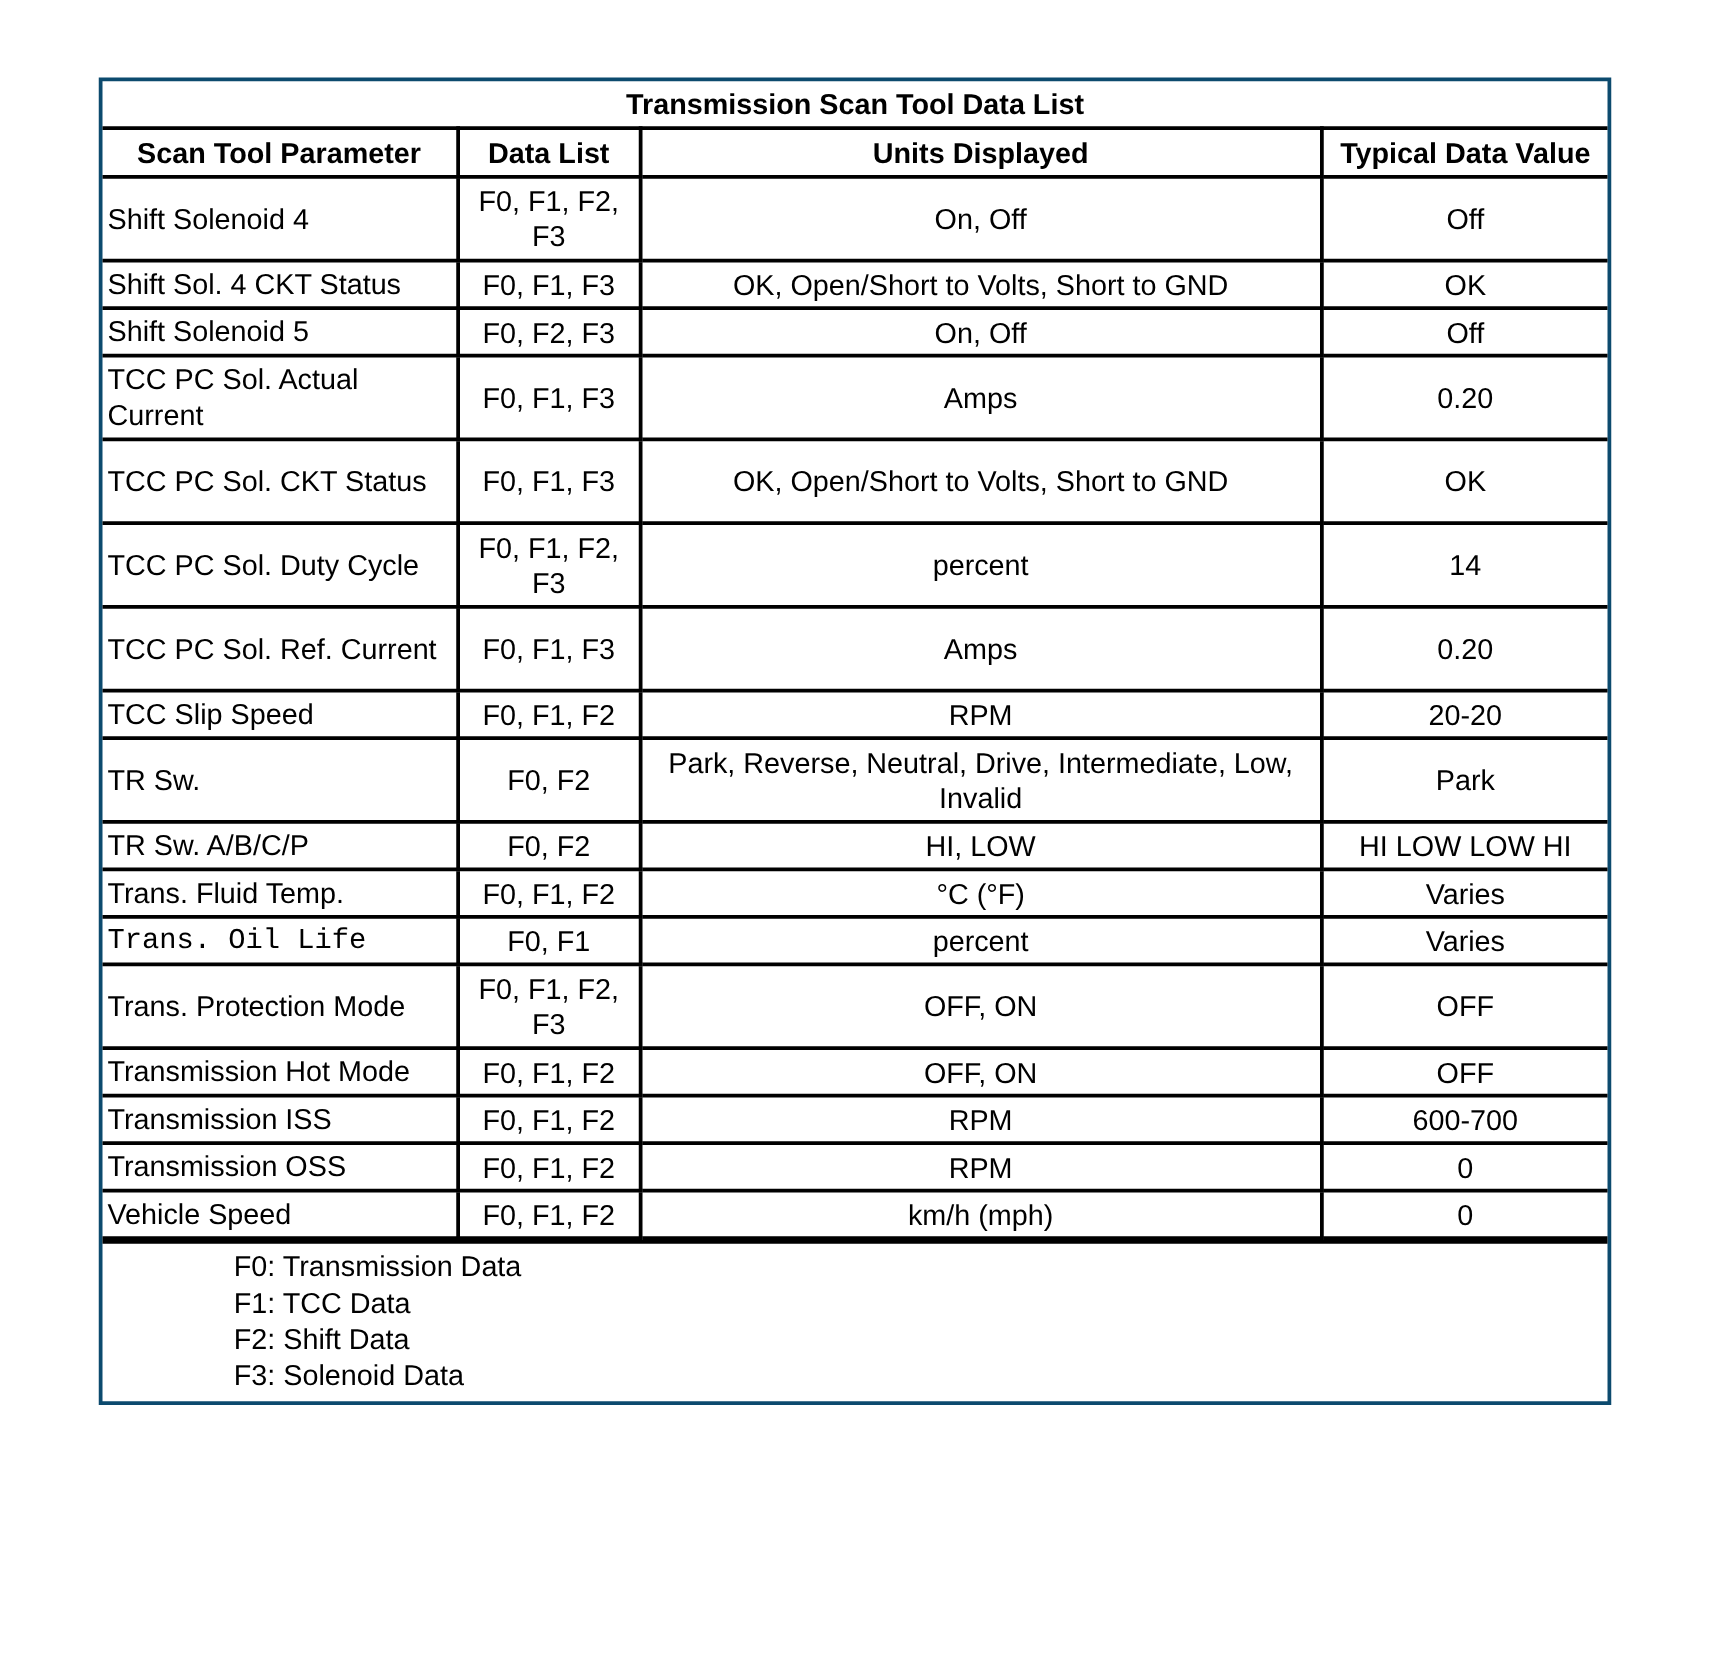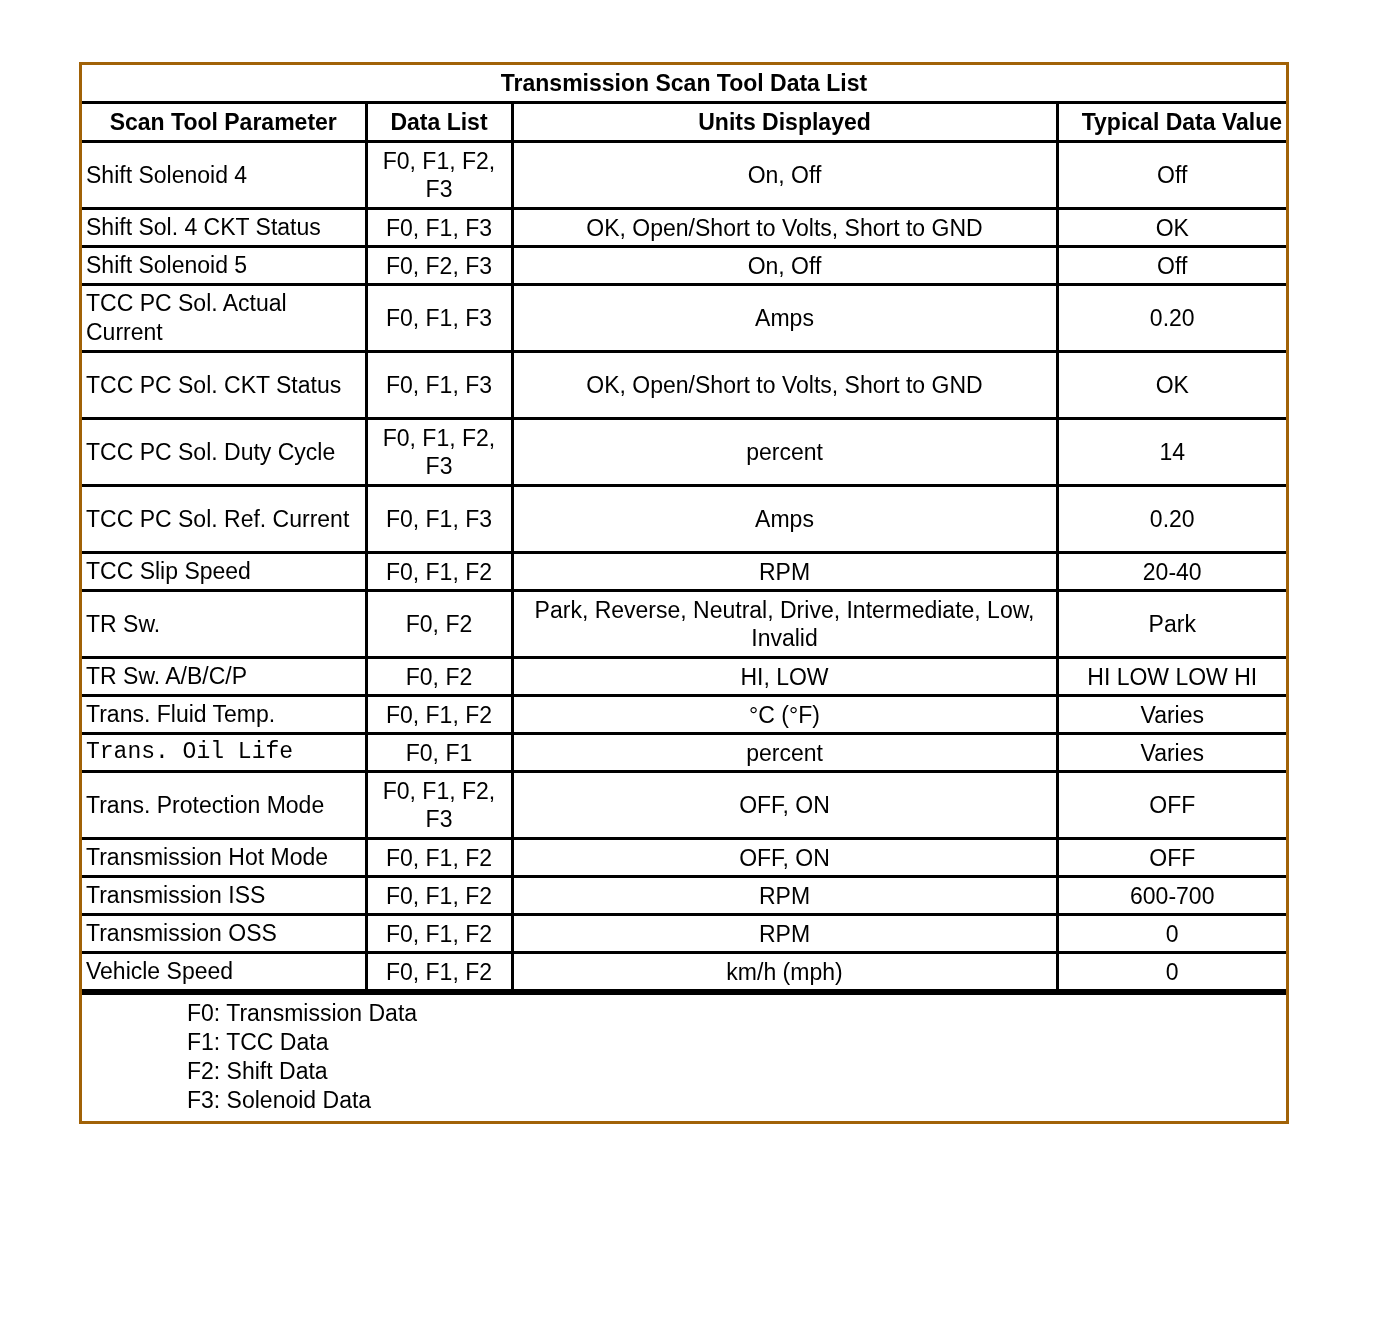--- a/index.html
+++ b/index.html
@@ -1,19 +1,19 @@
 <!DOCTYPE html>
 <html><head>
   <meta charset="utf-8">
   <style>
     html, body { margin: 0; padding: 0; background: #ffffff; }
     body { width: 1376px; height: 1344px; position: relative; font-family: "Liberation Sans", sans-serif; color: #000; }
     #doc {
       position: absolute; left: 79px; top: 62px; width: 1210px;
-      border: 3px solid #a16207; box-sizing: border-box;
+      border: 3px solid #0c4a6e; box-sizing: border-box;
     }
     table { border-collapse: collapse; width: 100%; table-layout: fixed; }
     td, th { border: 3px solid #000; font-size: 23px; padding: 0 4px; vertical-align: middle; }
     th { font-weight: bold; height: 36px; text-align: center; }
     .title-cell { height: 36px; font-weight: bold; text-align: center; border-top: none; }
     td.param { text-align: left; line-height: 29px; }
     td.c { text-align: center; line-height: 28px; }
     tr.r2 td { height: 64px; }
     tr.r1 td { height: 35px; }
     .legend { padding: 4px 0 6px 105px; font-size: 23px; line-height: 29px; border-top: 3px solid #000; }
@@ -34,21 +34,21 @@
         <col>
       </colgroup>
     <thead>
       <tr>
         <td colspan="4" class="title-cell" style="border-left:none;border-right:none;">Transmission Scan Tool Data List</td>
       </tr>
       <tr>
         <th style="border-left:none;">Scan Tool Parameter</th>
         <th>Data List</th>
         <th>Units Displayed</th>
-        <th style="border-right:none;text-align:right;">Typical Data Value</th>
+        <th style="border-right:none;">Typical Data Value</th>
       </tr>
     </thead>
     <tbody id="tbody">
         <tr class="r2">
           <td class="param" style="border-left:none;">Shift Solenoid 4</td>
           <td class="c">F0, F1, F2, F3</td>
           <td class="c">On, Off</td>
           <td class="c" style="border-right:none;">Off</td>
         </tr>
         <tr class="r1">
@@ -84,21 +84,21 @@
         <tr class="r2">
           <td class="param" style="border-left:none;">TCC PC Sol. Ref. Current</td>
           <td class="c">F0, F1, F3</td>
           <td class="c">Amps</td>
           <td class="c" style="border-right:none;">0.20</td>
         </tr>
         <tr class="r1">
           <td class="param" style="border-left:none;">TCC Slip Speed</td>
           <td class="c">F0, F1, F2</td>
           <td class="c">RPM</td>
-          <td class="c" style="border-right:none;">20-40</td>
+          <td class="c" style="border-right:none;">20-20</td>
         </tr>
         <tr class="r2">
           <td class="param" style="border-left:none;">TR Sw.</td>
           <td class="c">F0, F2</td>
           <td class="c">Park, Reverse, Neutral, Drive, Intermediate, Low, Invalid</td>
           <td class="c" style="border-right:none;">Park</td>
         </tr>
         <tr class="r1">
           <td class="param" style="border-left:none;">TR Sw. A/B/C/P</td>
           <td class="c">F0, F2</td>

